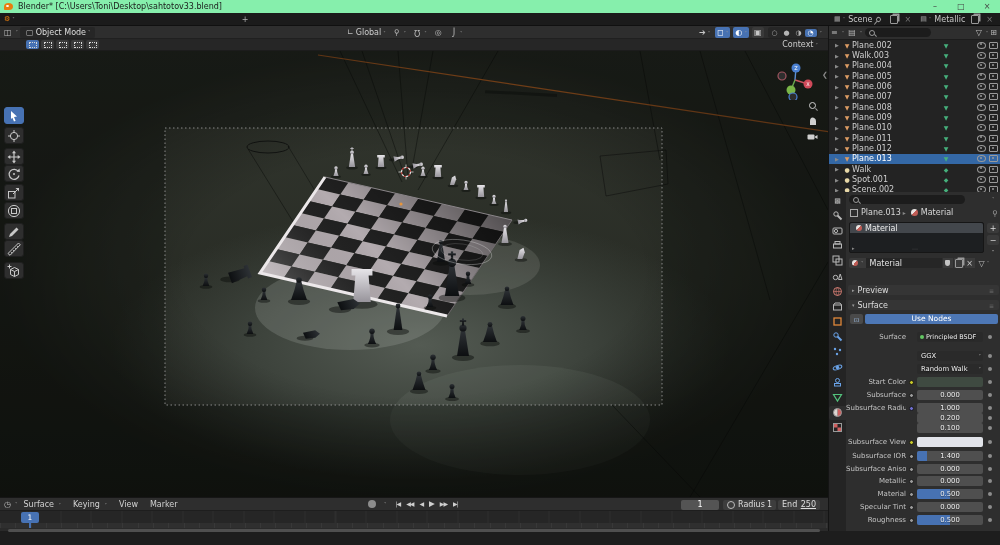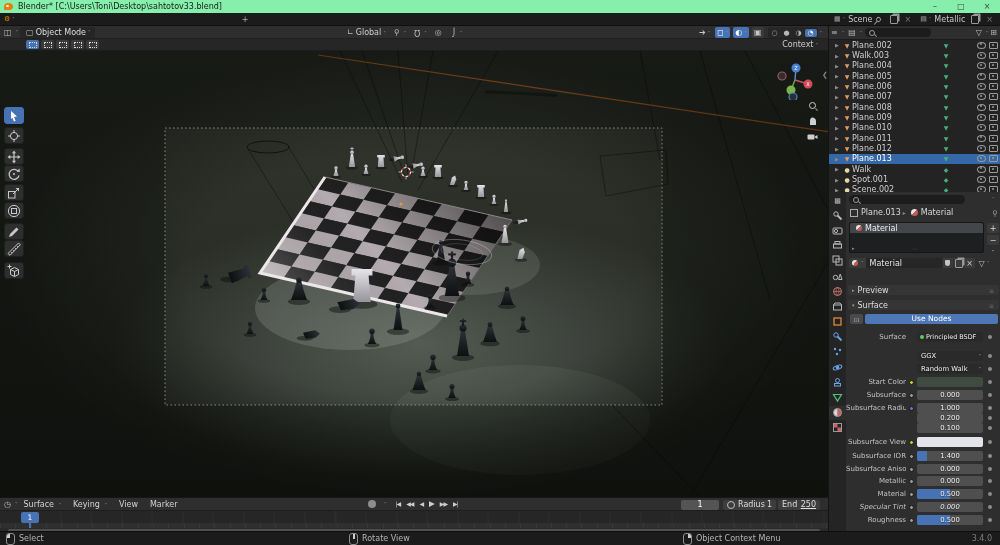--- a/index.html
+++ b/index.html
@@ -1091,21 +1091,21 @@
     <span class="plabel">Material</span>
     <span class="psock" style="background: rgb(154, 154, 154);"></span>
     <div class="pwidget">
       <div class="pfill" style="width: 50%;"></div>
 
       <span class="pval">0.500</span>
 
     </div>
     <span class="panim"></span>
   </div>
-          <div class="prow" style="top: 310px; font-style: italic;">
+          <div class="prow" style="top: 310px;">
     <span class="plabel">Specular Tint</span>
     <span class="psock" style="background: rgb(154, 154, 154);"></span>
     <div class="pwidget">
       <div class="pfill" style="width: 0%;"></div>
 
       <span class="pval">0.000</span>
 
     </div>
     <span class="panim"></span>
   </div>
@@ -1179,28 +1179,13 @@
         <span class="tick"></span>
         <span class="tick"></span>
         <span class="tick"></span>
       </div>
     <div id="tracks"></div>
     <div id="tlscroll"></div>
     <div id="playhead">1</div>
     <div id="playline"></div>
   </div>
 
-  <div id="statusbar" class="abs">
-    <div class="hint" style="left:6px;">
-      <span class="mouse lmb"></span>
-      <span>Select</span>
-    </div>
-    <div class="hint" style="left:349px;">
-      <span class="mouse mmb"></span>
-      <span>Rotate View</span>
-    </div>
-    <div class="hint" style="left:683px;">
-      <span class="mouse rmb"></span>
-      <span>Object Context Menu</span>
-    </div>
-    <span id="version">3.4.0</span>
-  </div>
 </div>
 
 </body></html>

